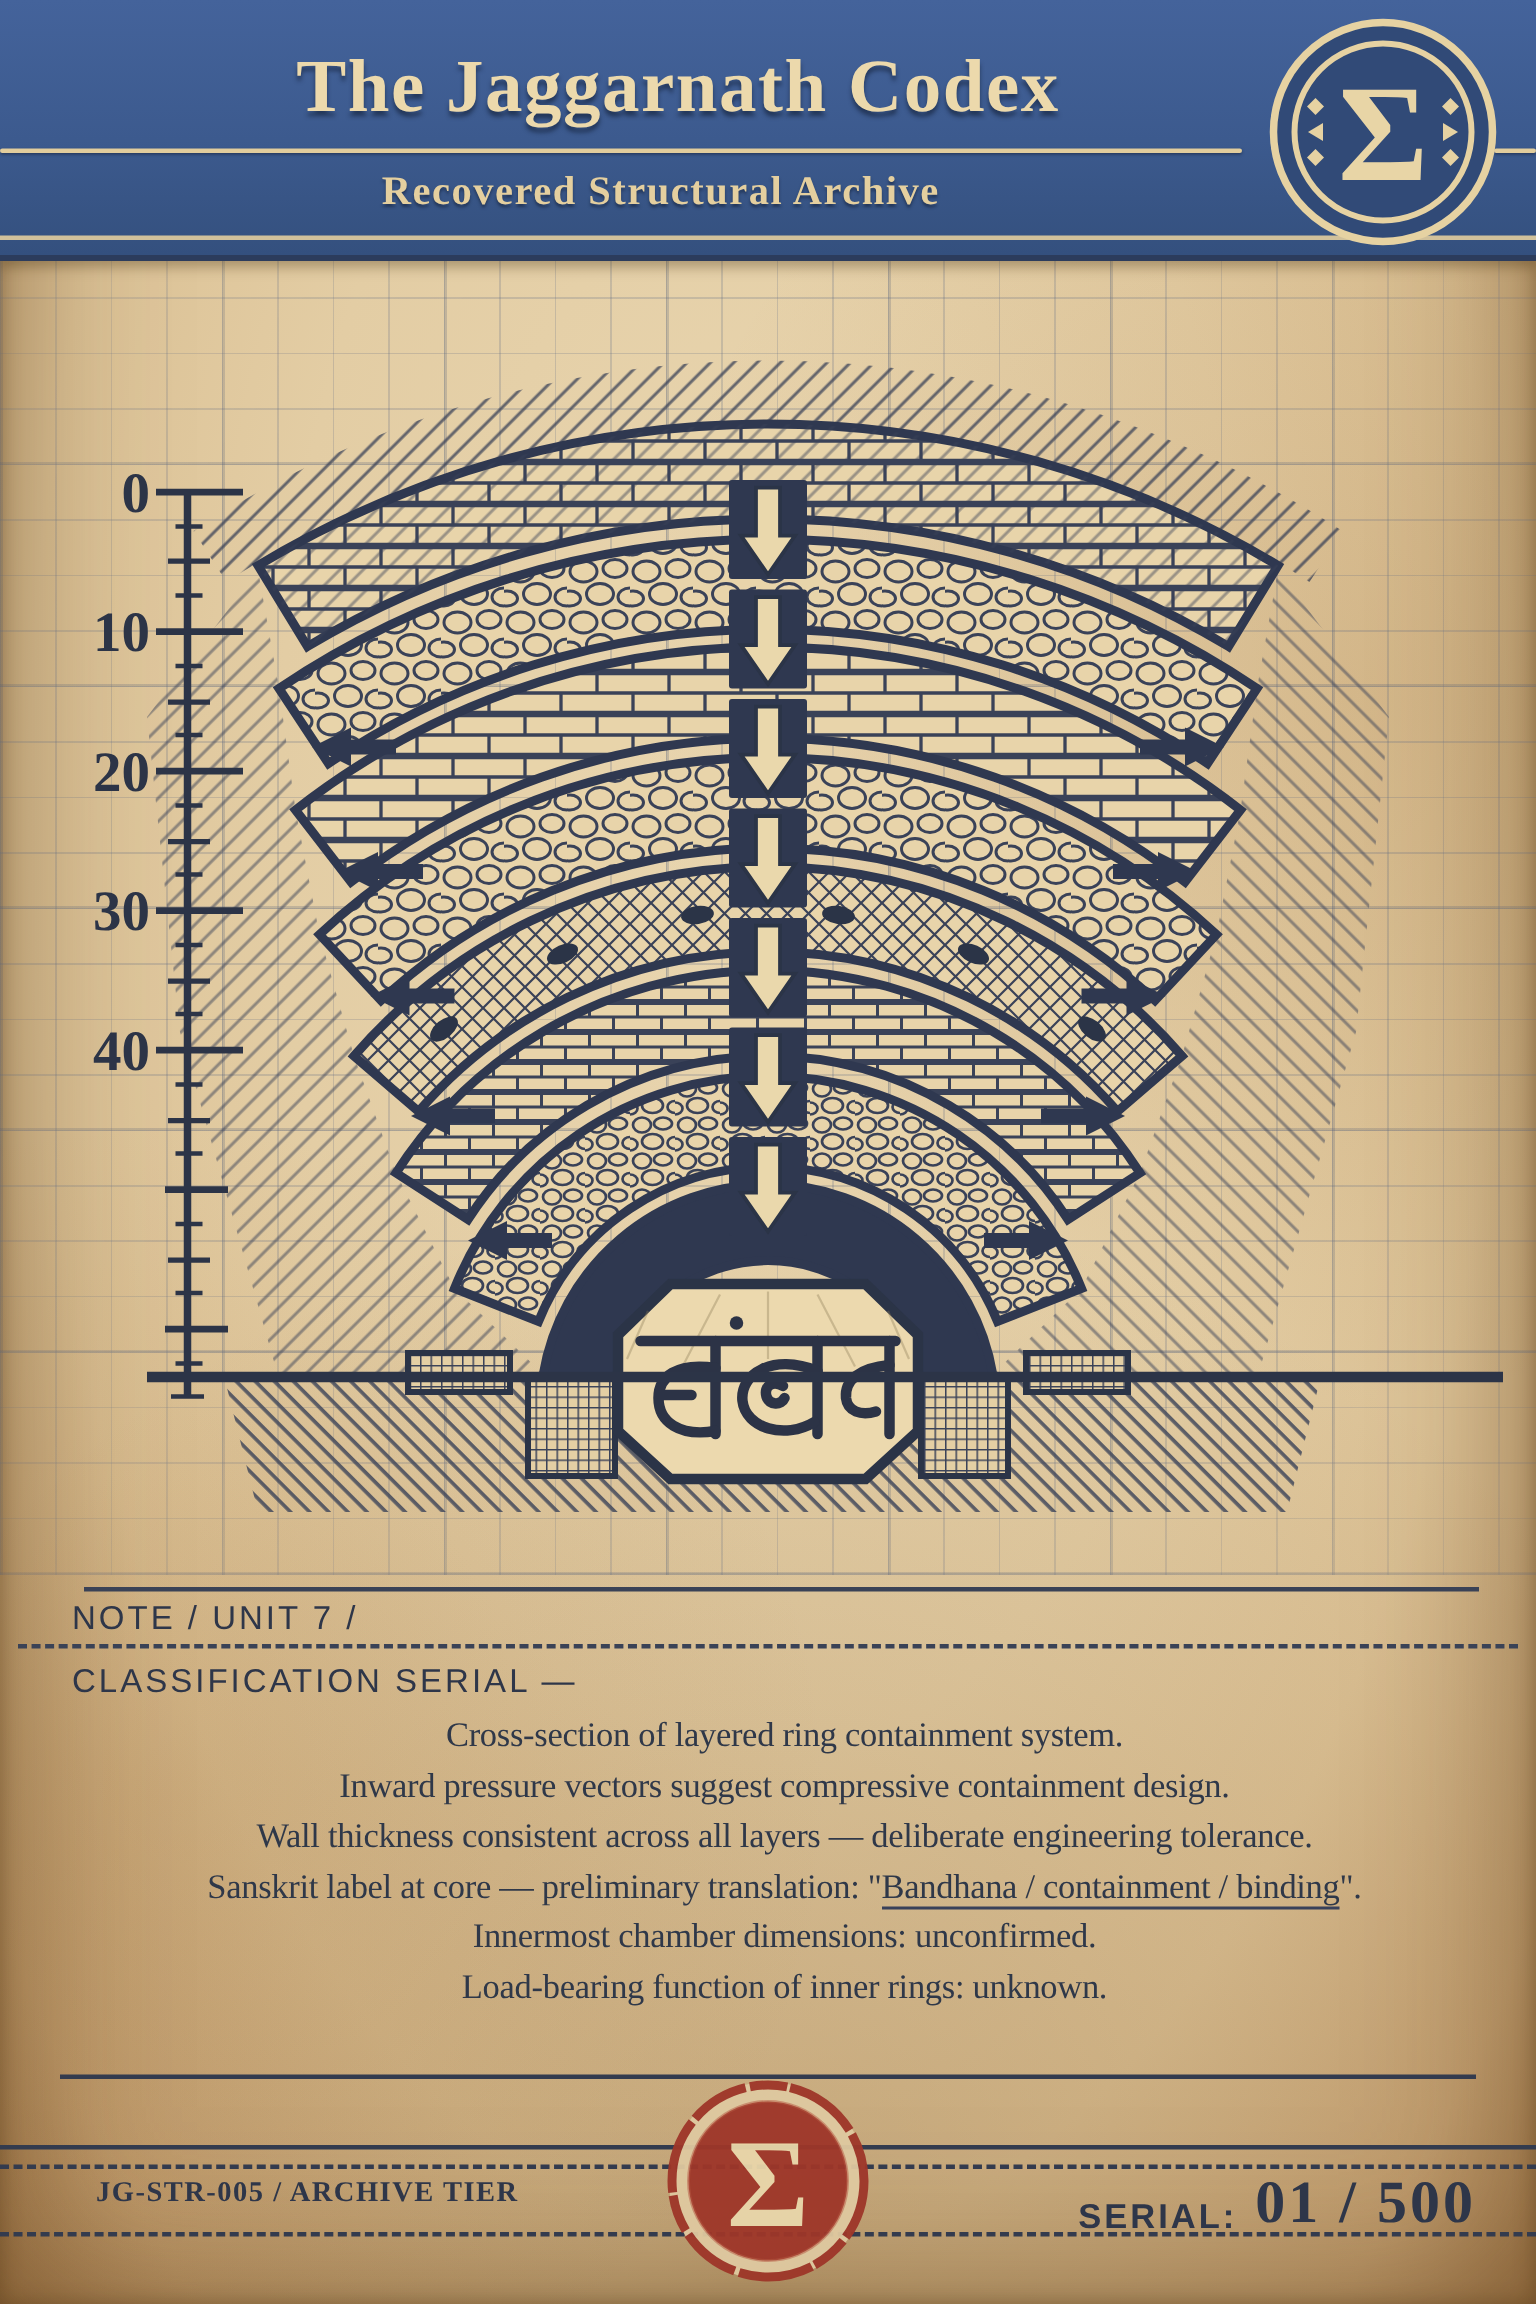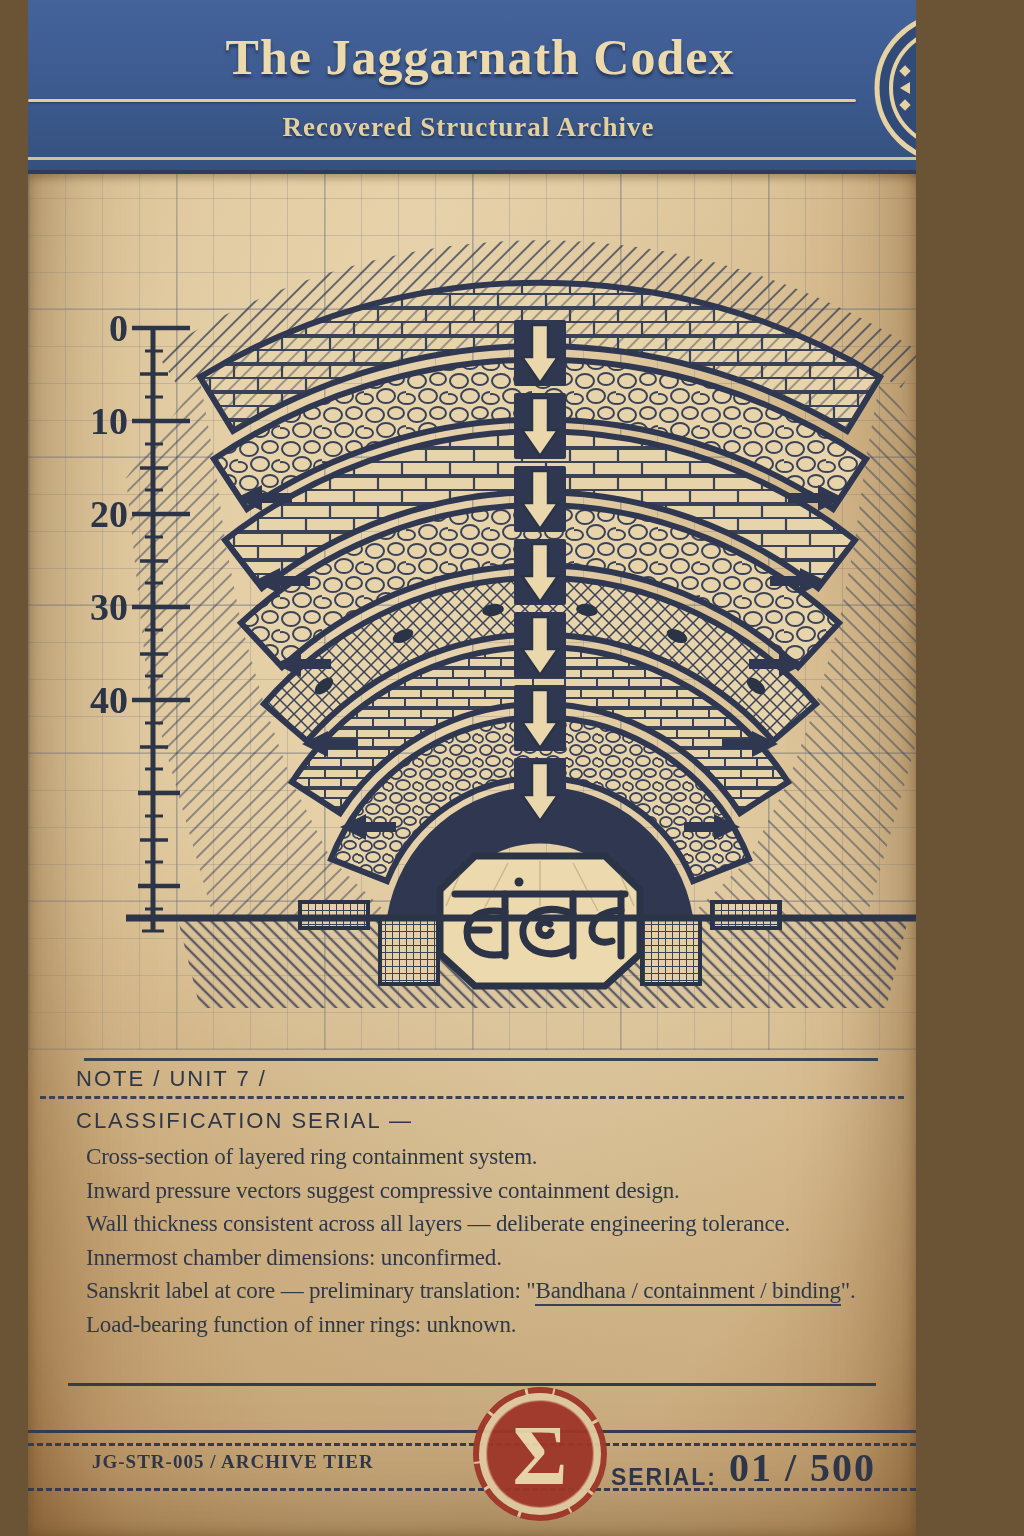--- a/index.html
+++ b/index.html
@@ -1,25 +1,24 @@
 <!DOCTYPE html>
 <html><head>
 <meta charset="utf-8">
 <style>
   html,body{margin:0;padding:0;background:#6b5335;}
   .page{
-    position:relative;width:888px;height:1536px;overflow:hidden;
+    position:relative;width:1024px;height:1536px;overflow:hidden;
     font-family:"Liberation Serif",serif;
     background:
       radial-gradient(circle at 88% 30%, rgba(150,95,35,.16), transparent 34%),
       radial-gradient(circle at 10% 78%, rgba(150,95,35,.14), transparent 30%),
       radial-gradient(circle at 50% 99%, rgba(120,75,25,.25), transparent 45%),
       radial-gradient(ellipse at 50% 35%, #e9d6b0 0%, #e3cda4 45%, #dcc296 68%, #c7a476 88%, #aa8154 100%);
     box-shadow: inset 0 0 110px rgba(88,58,20,.5), inset 0 0 14px rgba(80,50,20,.45);
-    margin-left: 28px;
   }
   
   .grid-layer{
     position:absolute;left:0;top:172px;width:1024px;height:878px;
     background-image:
       repeating-linear-gradient(0deg, rgba(86,100,130,.22) 0 1px, transparent 1px 37px),
       repeating-linear-gradient(90deg, rgba(86,100,130,.22) 0 1px, transparent 1px 37px),
       repeating-linear-gradient(0deg, rgba(70,85,115,.22) 0 2px, transparent 2px 148px),
       repeating-linear-gradient(90deg, rgba(70,85,115,.22) 0 2px, transparent 2px 148px);
     -webkit-mask-image: radial-gradient(ellipse at 50% 45%, #000 60%, rgba(0,0,0,.55) 100%);
@@ -56,21 +55,21 @@
   .note-heading{
     position:absolute;left:48px;color:#2e3649;
     font-family:"Liberation Sans",sans-serif;font-weight:400;font-size:22px;letter-spacing:2px;
   }
   .nh1{top:1066px;}
   .nh2{top:1108px;}
   .note-body{
     position:absolute;left:58px;right:36px;top:1140px;color:#2f3849;
     font-size:23px;line-height:33.6px;letter-spacing:-0.2px;
   }
-  .note-body p{margin:0;}
+  .note-body p{margin:0;text-align:center;}
   .note-body .u{border-bottom:2px solid #39415a;padding-bottom:1px;}
   
   .frule1{top:1383px;left:40px;right:40px;border-top:3px solid #333b4e;}
   .frule2{top:1430px;left:0;right:0;border-top:3px solid #333b4e;}
   .frule3{top:1443px;left:0;right:0;border-top:3px dashed #333b4e;}
   .frule4{top:1488px;left:0;right:0;border-top:3px dashed #333b4e;}
   .footer-left{
     position:absolute;left:64px;top:1451px;color:#2e3649;
     font-family:Liberation Serif, serif;font-weight:700;font-size:19px;letter-spacing:1px;
   }
@@ -270,22 +269,22 @@
 
   <section>
     <div class="rule nrule1"></div>
     <div class="note-heading nh1">NOTE / UNIT 7 /</div>
     <div class="rule nrule2"></div>
     <div class="note-heading nh2">CLASSIFICATION SERIAL —</div>
     <div class="note-body">
       <p>Cross-section of layered ring containment system.</p>
       <p>Inward pressure vectors suggest compressive containment design.</p>
       <p>Wall thickness consistent across all layers — deliberate engineering tolerance.</p>
+      <p><span>Sanskrit label at core — preliminary translation: "</span><span class="u">Bandhana / containment / binding</span><span>".</span></p>
       <p>Innermost chamber dimensions: unconfirmed.</p>
-      <p><span>Sanskrit label at core — preliminary translation: "</span><span class="u">Bandhana / containment / binding</span><span>".</span></p>
       <p>Load-bearing function of inner rings: unknown.</p>
     </div>
   </section>
 
   <footer>
     <div class="rule frule1"></div>
     <div class="rule frule2"></div>
     <div class="rule frule3"></div>
     <div class="rule frule4"></div>
     <div class="footer-left">JG-STR-005 / ARCHIVE TIER</div>

